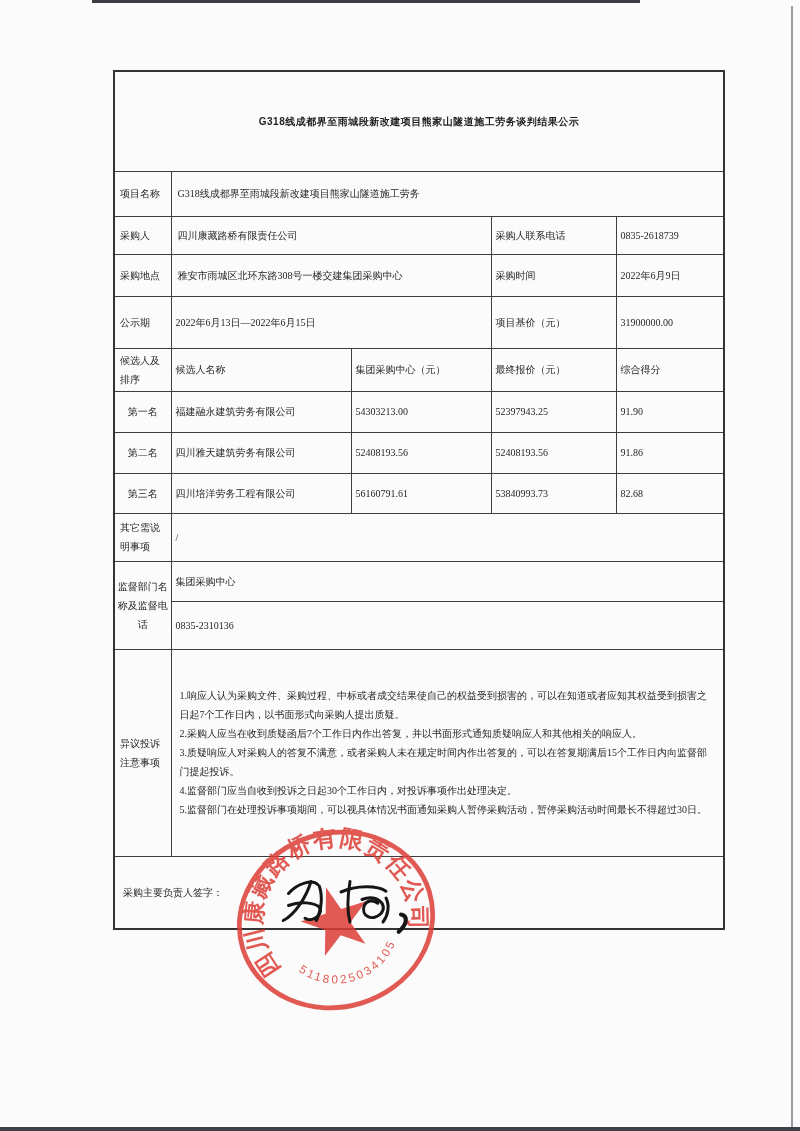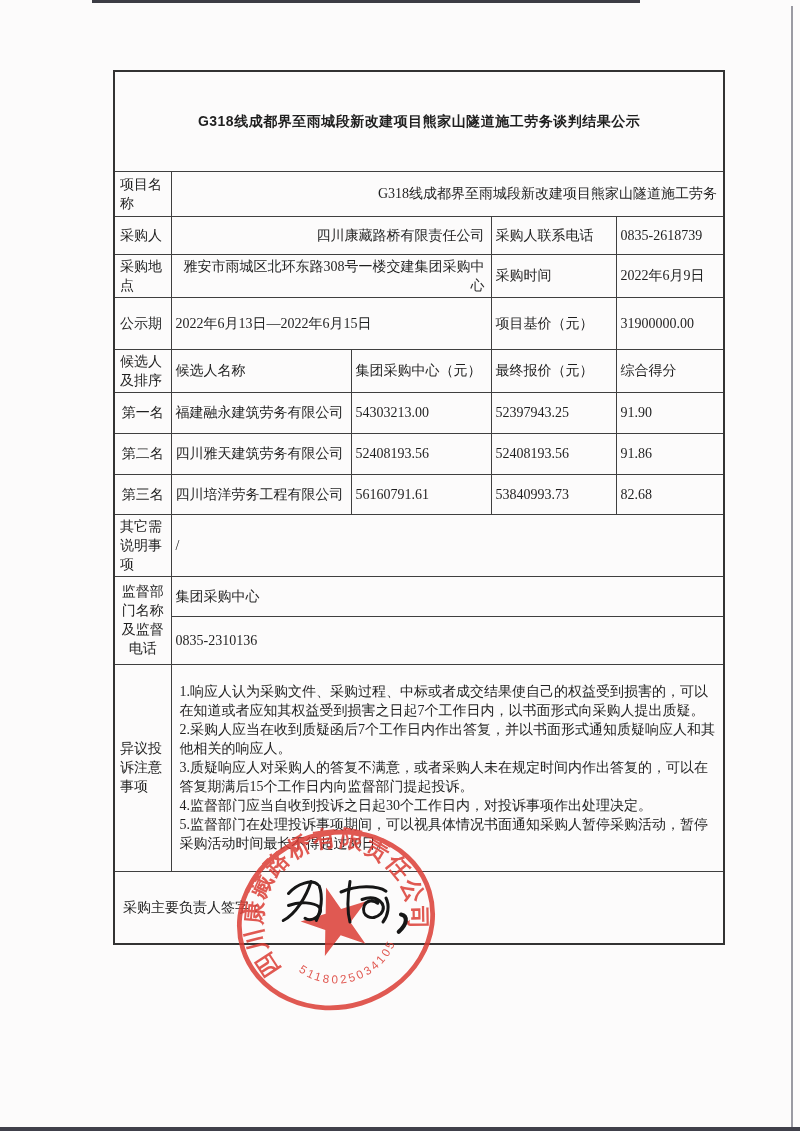--- a/index.html
+++ b/index.html
@@ -18,21 +18,21 @@
   .edge-bottom{ position:absolute; left:0;     top:1127px; width:800px; height:4px;  background:#40404a; }
 
   table.doc{
     position:absolute; left:113px; top:70px; width:610px;
     border-collapse:collapse; table-layout:fixed;
     border:2px solid #333333;
   }
   table.doc td{
     border:1px solid #3f3f3f;
     vertical-align:middle;
-    font-size:14px; line-height:19px;
+    font-size:10px; line-height:19px;
     word-break:break-all;
     color:#1f1f1f;
   }
   .r-title  { height:100px; }
   .r-h45    { height:45px; }
   .r-h38    { height:38px; }
   .r-h42    { height:42px; }
   .r-h52    { height:52px; }
   .r-h43    { height:43px; }
   .r-h41    { height:41px;margin-top:36px; }
@@ -41,21 +41,21 @@
   .r-h207   { height:207px; }
   .r-h85    { height:73px; }
 
   td.title-cell{
     text-align:center; font-weight:bold; font-size:17.5px;
     letter-spacing:.5px;
     font-family:"Liberation Sans","DejaVu Sans",sans-serif;
   }
   td.lbl  { padding:2px 3px 2px 5px; }
   td.lbl-c{ padding:2px 2px; text-align:center; }
-  td.l    { padding:2px 6px; text-align:right; }
+  td.l    { padding:2px 6px; text-align:left; }
   td.c    { padding:2px 4px; text-align:left; }
   td.notes{
     padding:11px 8px; font-size:13.2px; line-height:21px;
     text-align:left;
   }
   td.sign { padding:2px 8px; }
 
   .stamp{
     position:absolute; left:230px; top:824px; width:212px; height:192px;
     transform:rotate(-17deg); opacity:.85; z-index:4; pointer-events:none;

